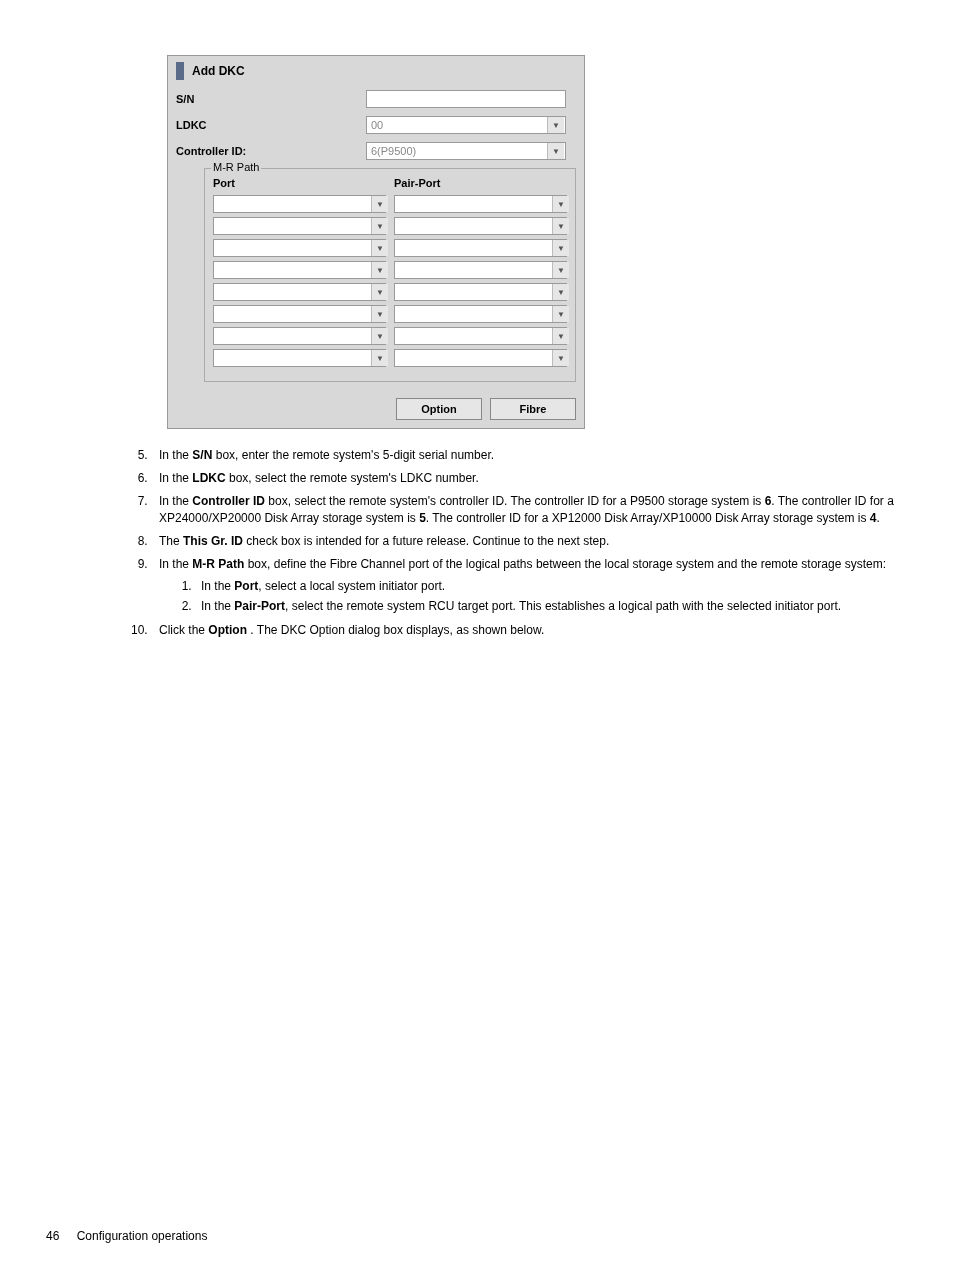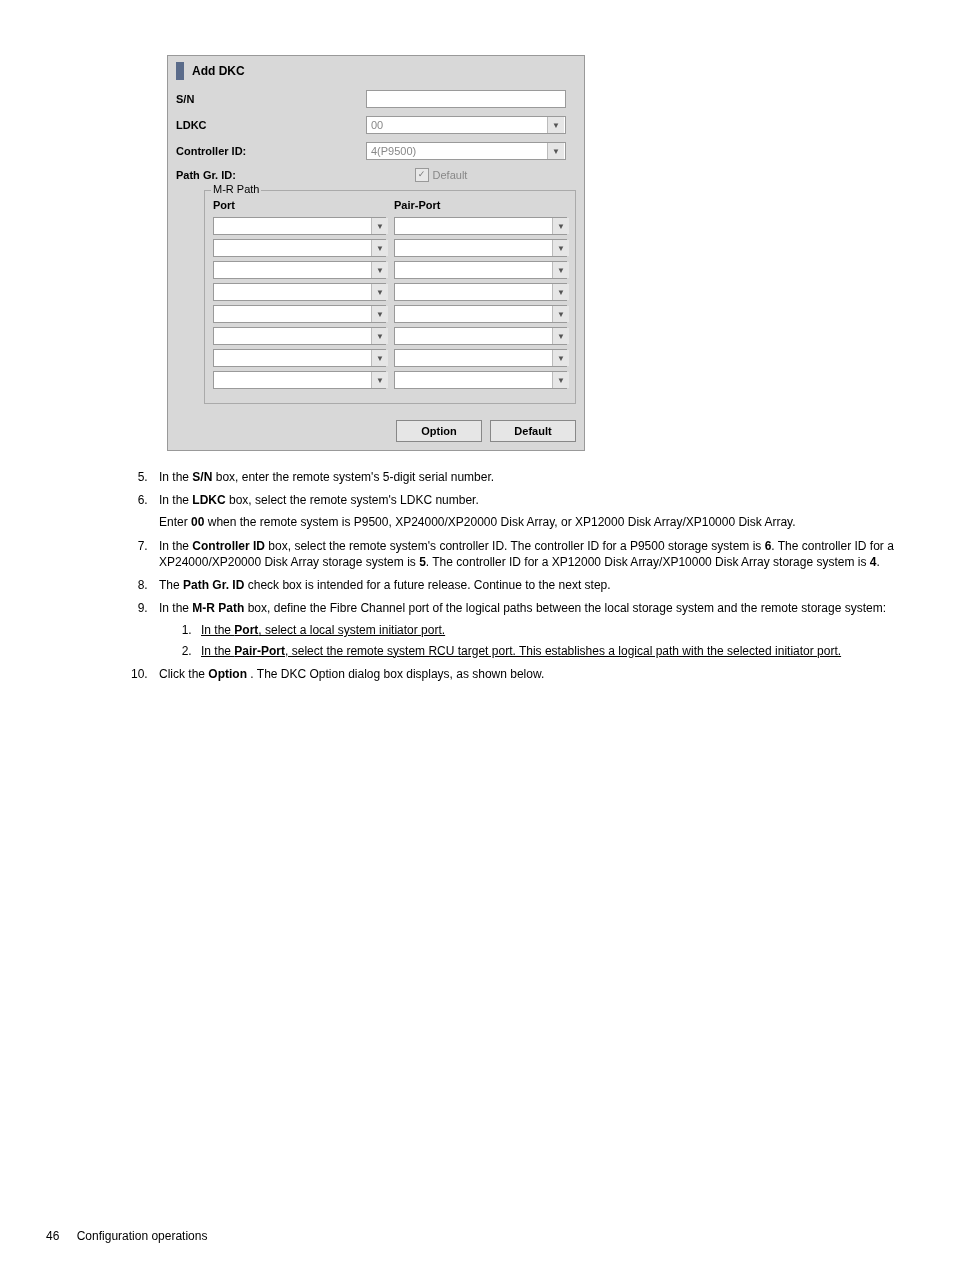--- a/index.html
+++ b/index.html
@@ -152,21 +152,20 @@
     font-size: 12px;
     line-height: 1.35;
   }
   ol.instr > li {
     margin-bottom: 7px;
     padding-left: 8px;
   }
   ol.sub {
     margin: 6px 0 0 0;
     padding-left: 36px;
-    text-decoration: underline;
   }
   ol.sub > li {
     margin-bottom: 4px;
     padding-left: 6px;
   }
   .para {
     margin-top: 6px;
   }
   .footer {
     position: absolute;
@@ -201,32 +200,25 @@
       <span class="form-label">LDKC</span>
       <div class="text-field">
         <span>00</span>
         <span class="drop-arrow">▼</span>
       </div>
     </div>
 
     <div class="form-row">
       <span class="form-label">Controller ID:</span>
       <div class="text-field">
-        <span>4(P9500)</span>
+        <span>6(P9500)</span>
         <span class="drop-arrow">▼</span>
       </div>
     </div>
 
-    <div class="form-row">
-      <span class="form-label" style="width:130px">Path Gr. ID:</span>
-      <div class="check-cell" style="flex:1">
-        <span class="checkbox-mark">✓</span>
-        <span>Default</span>
-      </div>
-    </div>
 
     <div class="fieldset">
       <span class="fieldset-legend">M-R Path</span>
       <div class="port-header">
         <span style="flex:1">Port</span>
         <span style="flex:1; padding-left:8px">Pair-Port</span>
       </div>
       <div id="port-rows">
           <div class="port-row">
             <div class="port-select">
@@ -290,29 +282,29 @@
             </div>
             <div class="port-select">
               <span class="drop-arrow">▼</span>
             </div>
           </div>
         </div>
     </div>
 
     <div class="dlg-buttons">
       <div class="dlg-btn">Option</div>
-      <div class="dlg-btn">Default</div>
+      <div class="dlg-btn">Fibre</div>
     </div>
   </div>
 
   <ol class="instr" id="instr-list" start="5">
       <li>In the <b>S/N</b> box, enter the remote system's 5-digit serial number.</li>
-      <li>In the <b>LDKC</b> box, select the remote system's LDKC number.<div class="para">Enter <b>00</b> when the remote system is P9500, XP24000/XP20000 Disk Array, or XP12000 Disk Array/XP10000 Disk Array.</div></li>
+      <li>In the <b>LDKC</b> box, select the remote system's LDKC number.</li>
       <li>In the <b>Controller ID</b> box, select the remote system's controller ID. The controller ID for a P9500 storage system is <b>6</b>. The controller ID for a XP24000/XP20000 Disk Array storage system is <b>5</b>. The controller ID for a XP12000 Disk Array/XP10000 Disk Array storage system is <b>4</b>.</li>
-      <li>The <b>Path Gr. ID</b> check box is intended for a future release. Continue to the next step.</li>
+      <li>The <b>This Gr. ID</b> check box is intended for a future release. Continue to the next step.</li>
       <li>In the <b>M-R Path</b> box, define the Fibre Channel port of the logical paths between the local storage system and the remote storage system:<ol class="sub">
           <li>In the <b>Port</b>, select a local system initiator port.</li>
           <li>In the <b>Pair-Port</b>, select the remote system RCU target port. This establishes a logical path with the selected initiator port.</li>
         </ol></li>
       <li>Click the <b>Option</b> . The DKC Option dialog box displays, as shown below.</li>
     </ol>
 
   <div class="footer">
     <span class="footer-pn">46</span>
     <span>Configuration operations</span>

